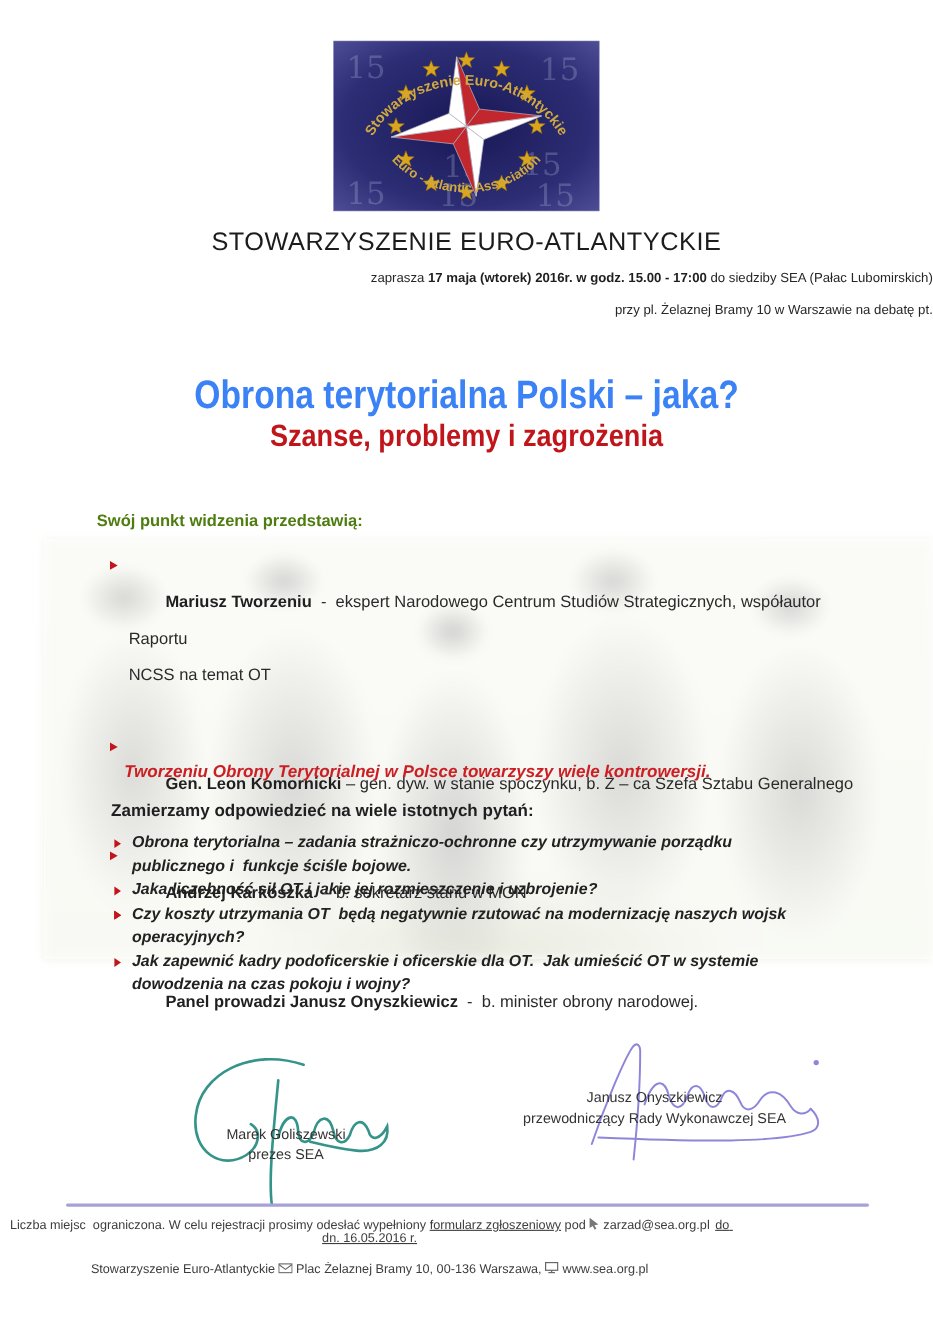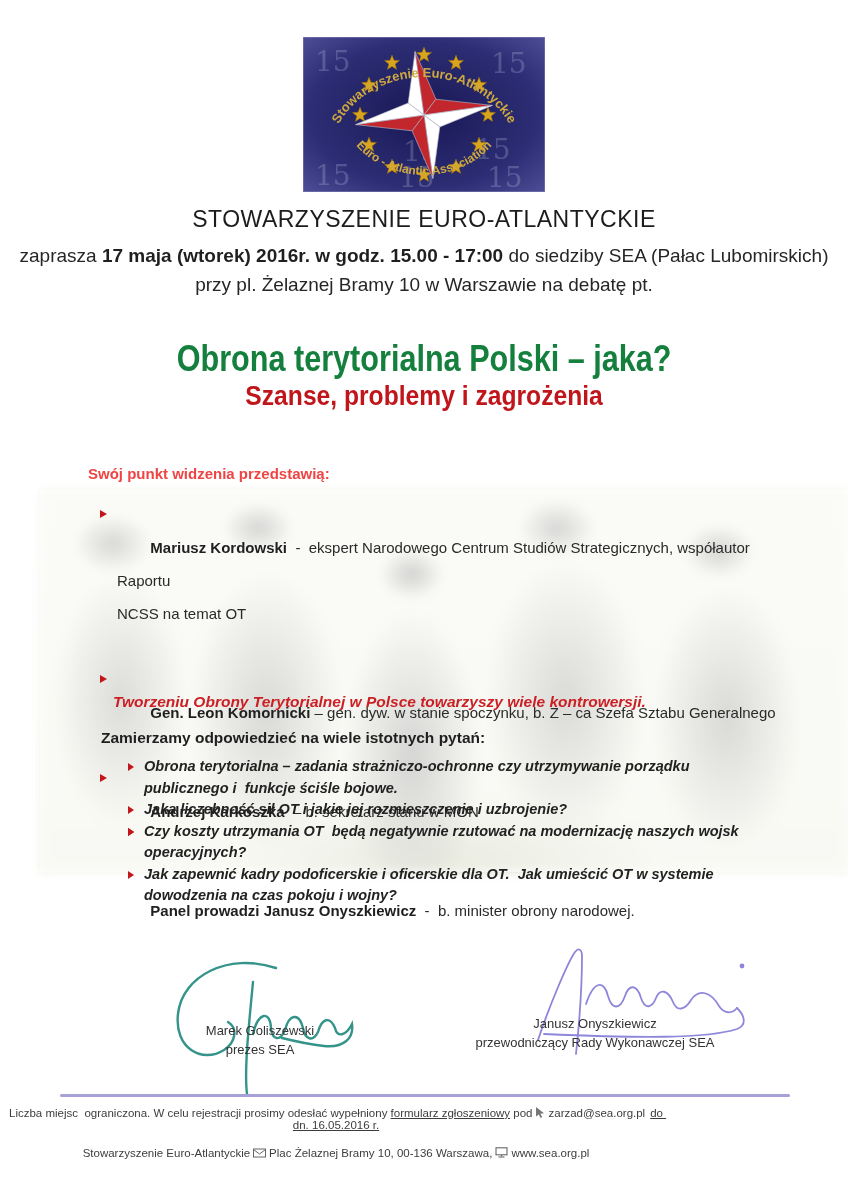--- a/index.html
+++ b/index.html
@@ -6,23 +6,23 @@
   .page{position:relative;width:848px;height:1200px;background:#ffffff;overflow:hidden;
         font-family:"Liberation Sans",sans-serif;color:#262626;}
   .abs{position:absolute;}
   .center{left:0;width:848px;text-align:center;}
 
   
   .logo{left:303px;top:37px;width:242px;height:155px;}
 
   
   .org-title{top:206px;font-size:23px;letter-spacing:.5px;color:#1c1c1c;}
-  .invite{font-size:19px;color:#262626;}
+  .invite{font-size:12px;color:#262626;text-align:right;}
   .invite b{font-weight:700;color:#1f1f1f;}
-  .title1{top:338px;color:#15803d;font-weight:700;}
+  .title1{top:338px;color:#3b82f6;font-weight:700;}
   .title1 .sq{display:inline-block;font-size:36px;transform:scaleX(.85);transform-origin:center;white-space:nowrap;}
   .title2{top:380px;color:#c0161b;font-weight:700;}
   .title2 .sq{display:inline-block;font-size:28px;transform:scaleX(.88);transform-origin:center;white-space:nowrap;}
 
   
   .photo{left:40px;top:490px;width:808px;height:382px;z-index:0;}
   .photo .paint{position:absolute;inset:0;filter:blur(4px);opacity:.62;background:
     radial-gradient(ellipse 60px 46px at 9% 14%, rgba(70,72,60,.8), transparent 65%),
     radial-gradient(ellipse 95px 180px at 10% 55%, rgba(82,86,74,.75), transparent 70%),
     radial-gradient(ellipse 55px 40px at 27% 10%, rgba(60,64,54,.8), transparent 65%),
@@ -33,41 +33,41 @@
     radial-gradient(ellipse 115px 200px at 65% 55%, rgba(74,78,66,.75), transparent 70%),
     radial-gradient(ellipse 55px 42px at 84% 16%, rgba(62,66,56,.8), transparent 65%),
     radial-gradient(ellipse 105px 190px at 85% 60%, rgba(70,74,62,.75), transparent 70%),
     radial-gradient(ellipse 300px 90px at 50% 97%, rgba(120,130,70,.5), transparent 75%),
     linear-gradient(to bottom, #eef0e2, #e6ead4);}
   .photo .veil{position:absolute;inset:0;background:rgba(255,255,255,.58);}
 
   .content{position:relative;z-index:1;}
 
   
-  .sp-heading{left:88px;top:465px;font-size:15px;font-weight:700;color:#ef4444;}
+  .sp-heading{left:88px;top:465px;font-size:15px;font-weight:700;color:#4d7c0f;}
   .sp-list{left:100px;top:498px;width:700px;font-size:15px;line-height:33px;color:#2a2a2a;}
   .sp-item{position:relative;padding-left:17px;white-space:pre-wrap;}
   .sp-item b{color:#1f1f1f;}
   .tri{position:absolute;left:0;width:0;height:0;border-top:4.5px solid transparent;
        border-bottom:4.5px solid transparent;border-left:7px solid #c3161c;}
   .sp-item .tri{top:12px;}
 
   .controversy{left:113px;top:693px;font-size:15.5px;font-weight:700;font-style:italic;color:#cb1f24;}
   .q-heading{left:101px;top:729px;font-size:15.5px;font-weight:700;color:#1f1f1f;}
 
-  .q-list{left:128px;top:756px;width:690px;font-size:14.5px;line-height:21.5px;
+  .q-list{left:104px;top:756px;width:690px;font-size:14.5px;line-height:21.5px;
           font-weight:700;font-style:italic;color:#222;}
   .q-item{position:relative;padding-left:16px;white-space:pre-wrap;}
   .q-item .tri{top:7px;border-top-width:4px;border-bottom-width:4px;border-left-width:6px;}
 
   
   .sig-svg{pointer-events:none;}
   .sig-name{font-size:13px;line-height:19px;color:#333;text-align:center;}
   .sig-left-txt{left:150px;top:1021px;width:220px;}
-  .sig-right-txt{left:440px;top:1014px;width:310px;}
+  .sig-right-txt{left:440px;top:988px;width:310px;}
 
   
   .footer-rule{left:60px;top:1094px;width:730px;height:3px;background:#a6a1d6;border-radius:2px;}
   .footer{left:0;width:672px;text-align:center;font-size:11.5px;color:#3d3d3d;}
   .f1{top:1107px;} .f2{top:1147px;}
   .footer span{white-space:pre-wrap;}
   .u{text-decoration:underline;}
   .f-ico{display:inline-block;vertical-align:-1px;margin:0 3px;}
 </style>
 </head>
@@ -142,21 +142,21 @@
     <div class="abs center invite" style="top:245px;"><span>zaprasza </span><b>17 maja (wtorek) 2016r. w godz. 15.00 - 17:00</b><span> do siedziby SEA (Pałac Lubomirskich)</span></div>
     <div class="abs center invite" style="top:274px;">przy pl. Żelaznej Bramy 10 w Warszawie na debatę  pt.</div>
 
     <div class="abs center title1"><span class="sq">Obrona terytorialna Polski – jaka?</span></div>
     <div class="abs center title2"><span class="sq">Szanse, problemy i zagrożenia</span></div>
 
     <div class="abs sp-heading">Swój punkt widzenia przedstawią:</div>
 
     <div class="abs sp-list">
       <div class="sp-item">
-        <span class="tri"></span><b>Mariusz Kordowski</b><span>  -  ekspert Narodowego Centrum Studiów Strategicznych, współautor Raportu
+        <span class="tri"></span><b>Mariusz Tworzeniu</b><span>  -  ekspert Narodowego Centrum Studiów Strategicznych, współautor Raportu
 NCSS na temat OT</span>
       </div>
       <div class="sp-item">
         <span class="tri"></span><b>Gen. Leon Komornicki</b><span> – gen. dyw. w stanie spoczynku, b. Z – ca Szefa Sztabu Generalnego</span>
       </div>
       <div class="sp-item">
         <span class="tri"></span><b>Andrzej Karkoszka</b><span>  – b. sekretarz stanu w MON</span>
       </div>
       <div class="sp-item">
         <b>Panel prowadzi Janusz Onyszkiewicz</b><span>  -  b. minister obrony narodowej.</span>

